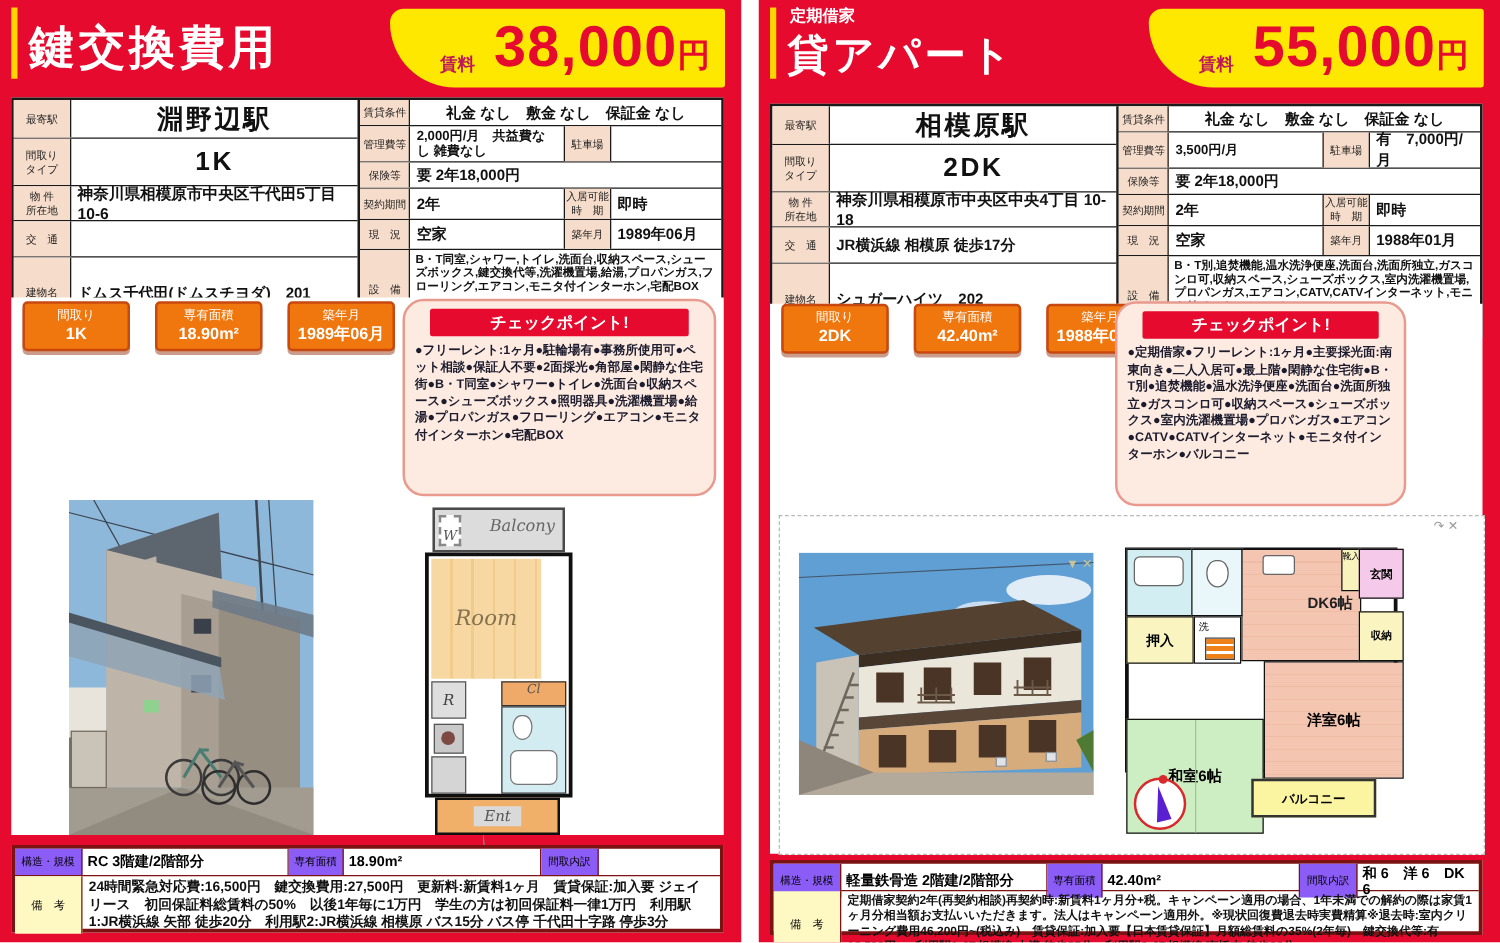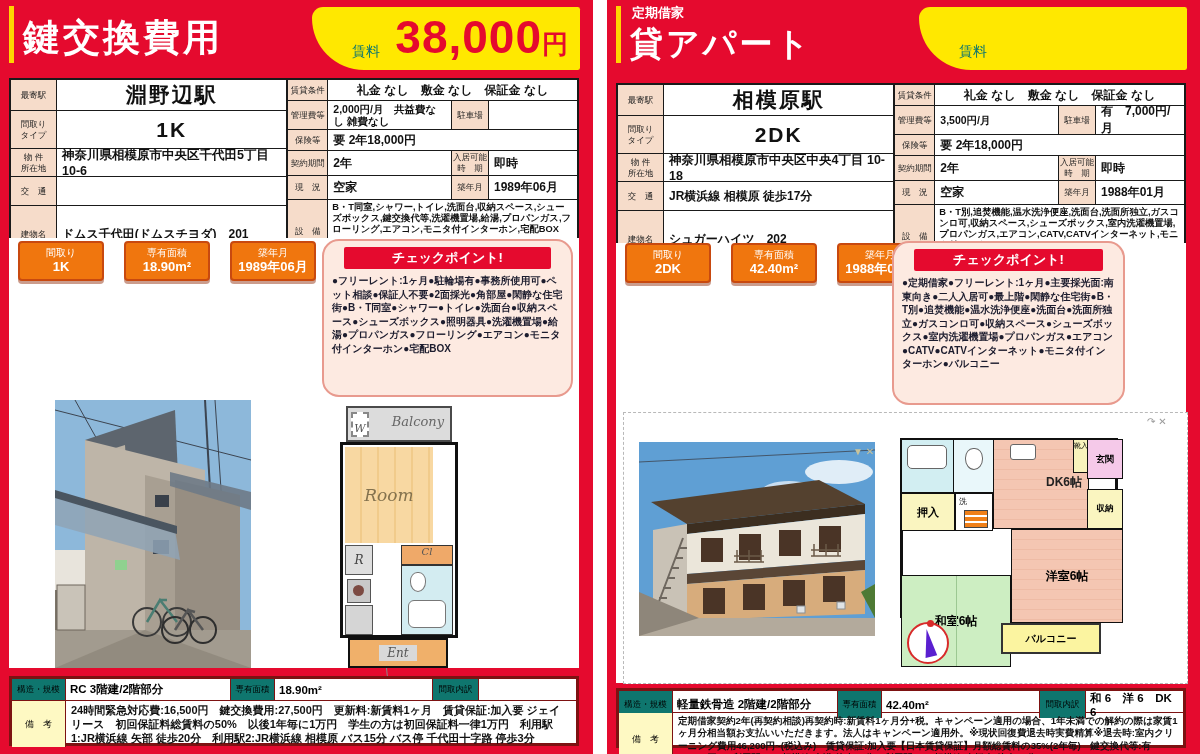--- a/index.html
+++ b/index.html
@@ -7,21 +7,21 @@
   .page { display:flex; width:1200px; height:754px; background:#fff; }
   .panel { position:relative; width:593px; height:754px; background:#e50a2e; overflow:hidden; flex:none; }
   .panel.first { margin-right:14px; }
 
   
   .accent { position:absolute; left:9px; top:6px; width:5px; height:57px; background:#ffd400; }
   .cat-title { position:absolute; left:23px; top:13px; color:#fff; font-size:37px; font-weight:bold; letter-spacing:3px; }
   .lease-type { position:absolute; left:25px; top:4px; color:#fff; font-size:13px; font-weight:bold; }
   .panel .cat-title.with-lease { top:22px; font-size:33px; }
   .price-box { position:absolute; left:312px; right:13px; top:7px; height:63px; background:#ffe800; border-radius:14px 3px 3px 66px; }
-  .rent-label { position:absolute; left:40px; bottom:9px; color:#0f766e; font-size:14px; font-weight:normal; }
+  .rent-label { position:absolute; left:40px; bottom:9px; color:#be185d; font-size:14px; font-weight:bold; }
   .rent-value { position:absolute; right:12px; top:3px; color:#e50a2e; font-size:46px; font-weight:bold; letter-spacing:1px; }
   .rent-unit { font-size:26px; letter-spacing:0; }
 
   
   .info-table { position:absolute; left:9px; right:14px; top:78px; height:187px; display:flex; background:#fff; border:2px solid #1a1a1a; }
   .it-left { width:49%; border-right:2px solid #1a1a1a; display:grid; grid-template-rows:31px 38px 28px 29px 1fr; }
   .it-right { flex:1; display:grid; grid-template-rows:21px 29px 21px 25px 24px 1fr; }
   .irow { display:flex; border-bottom:1px solid #1a1a1a; min-height:0; }
   .it-left .irow:last-child, .it-right .irow:last-child { border-bottom:none; }
   .lbl { background:#f6dcca; border-right:1px solid #1a1a1a; font-size:8.5px; color:#222; display:flex; align-items:center; justify-content:center; text-align:center; white-space:pre-line; line-height:1.25; flex:none; }
@@ -91,21 +91,21 @@
   .planR .balc2 { left:98px; top:182px; width:100px; height:31px; background:#fbf4a0; border:2px solid #333; font-size:10px; font-weight:bold; display:flex; align-items:center; justify-content:center; }
   .compass { position:absolute; left:300px; top:622px; width:42px; height:42px; border:2px solid #d82a2a; border-radius:50%; background:#fff; }
   .compass .needle { position:absolute; left:13px; top:5px; width:0; height:0; border-left:8px solid transparent; border-right:4px solid transparent; border-bottom:28px solid #5a1fd0; transform:rotate(-14deg); }
   .compass .dot { position:absolute; left:18px; top:-4px; width:7px; height:7px; border-radius:50%; background:#d82a2a; }
 
   
   .summary { position:absolute; left:9px; right:14px; background:#fff; border:3px solid #7d1212; }
   .sum-r1 { display:grid; grid-template-columns:54px 165px 44px 158px 46px 1fr; border-bottom:1.5px solid #7d1212; height:22px; }
   .sum-r1 > div { display:flex; align-items:center; padding:0 4px; font-size:11.5px; font-weight:bold; border-right:1px solid #7d1212; min-width:0; }
   .sum-r1 > div:last-child { border-right:none; }
-  .sum-r1 .slbl { background:#0f766e; font-size:8.5px; font-weight:normal; justify-content:center; padding:0 2px; }
+  .sum-r1 .slbl { background:#8b5cf6; font-size:8.5px; font-weight:normal; justify-content:center; padding:0 2px; }
   .sum-r2 { display:flex; }
   .sum-r2 .slbl { flex:0 0 54px; background:#fef9c3; border-right:1px solid #7d1212; display:flex; align-items:center; justify-content:center; font-size:9px; white-space:pre-line; text-align:center; }
   .sum-notes { flex:1; padding:2px 5px; font-weight:bold; color:#111; line-height:1.28; }
   .notesL { font-size:11px; } .notesR { font-size:9.6px; }
 </style>
 </head>
 <body>
 
 <div class="page">
 
@@ -269,20 +269,21 @@
       </div>
     </div>
   </div>
 
   <div class="panel">
     <div class="accent"></div>
     <div class="lease-type">定期借家</div>
     <div class="cat-title with-lease">貸アパート</div>
     <div class="price-box">
       <span class="rent-label">賃料</span>
+      <span class="rent-value"><span>55,000</span><span class="rent-unit">円</span></span>
     </div>
 
     <div class="info-table" style="top:83px;">
       <div class="it-left">
         <div class="irow">
             <div class="lbl w46">最寄駅</div>
             <div class="val big">相模原駅</div>
           </div>
         <div class="irow">
             <div class="lbl w46">間取り

